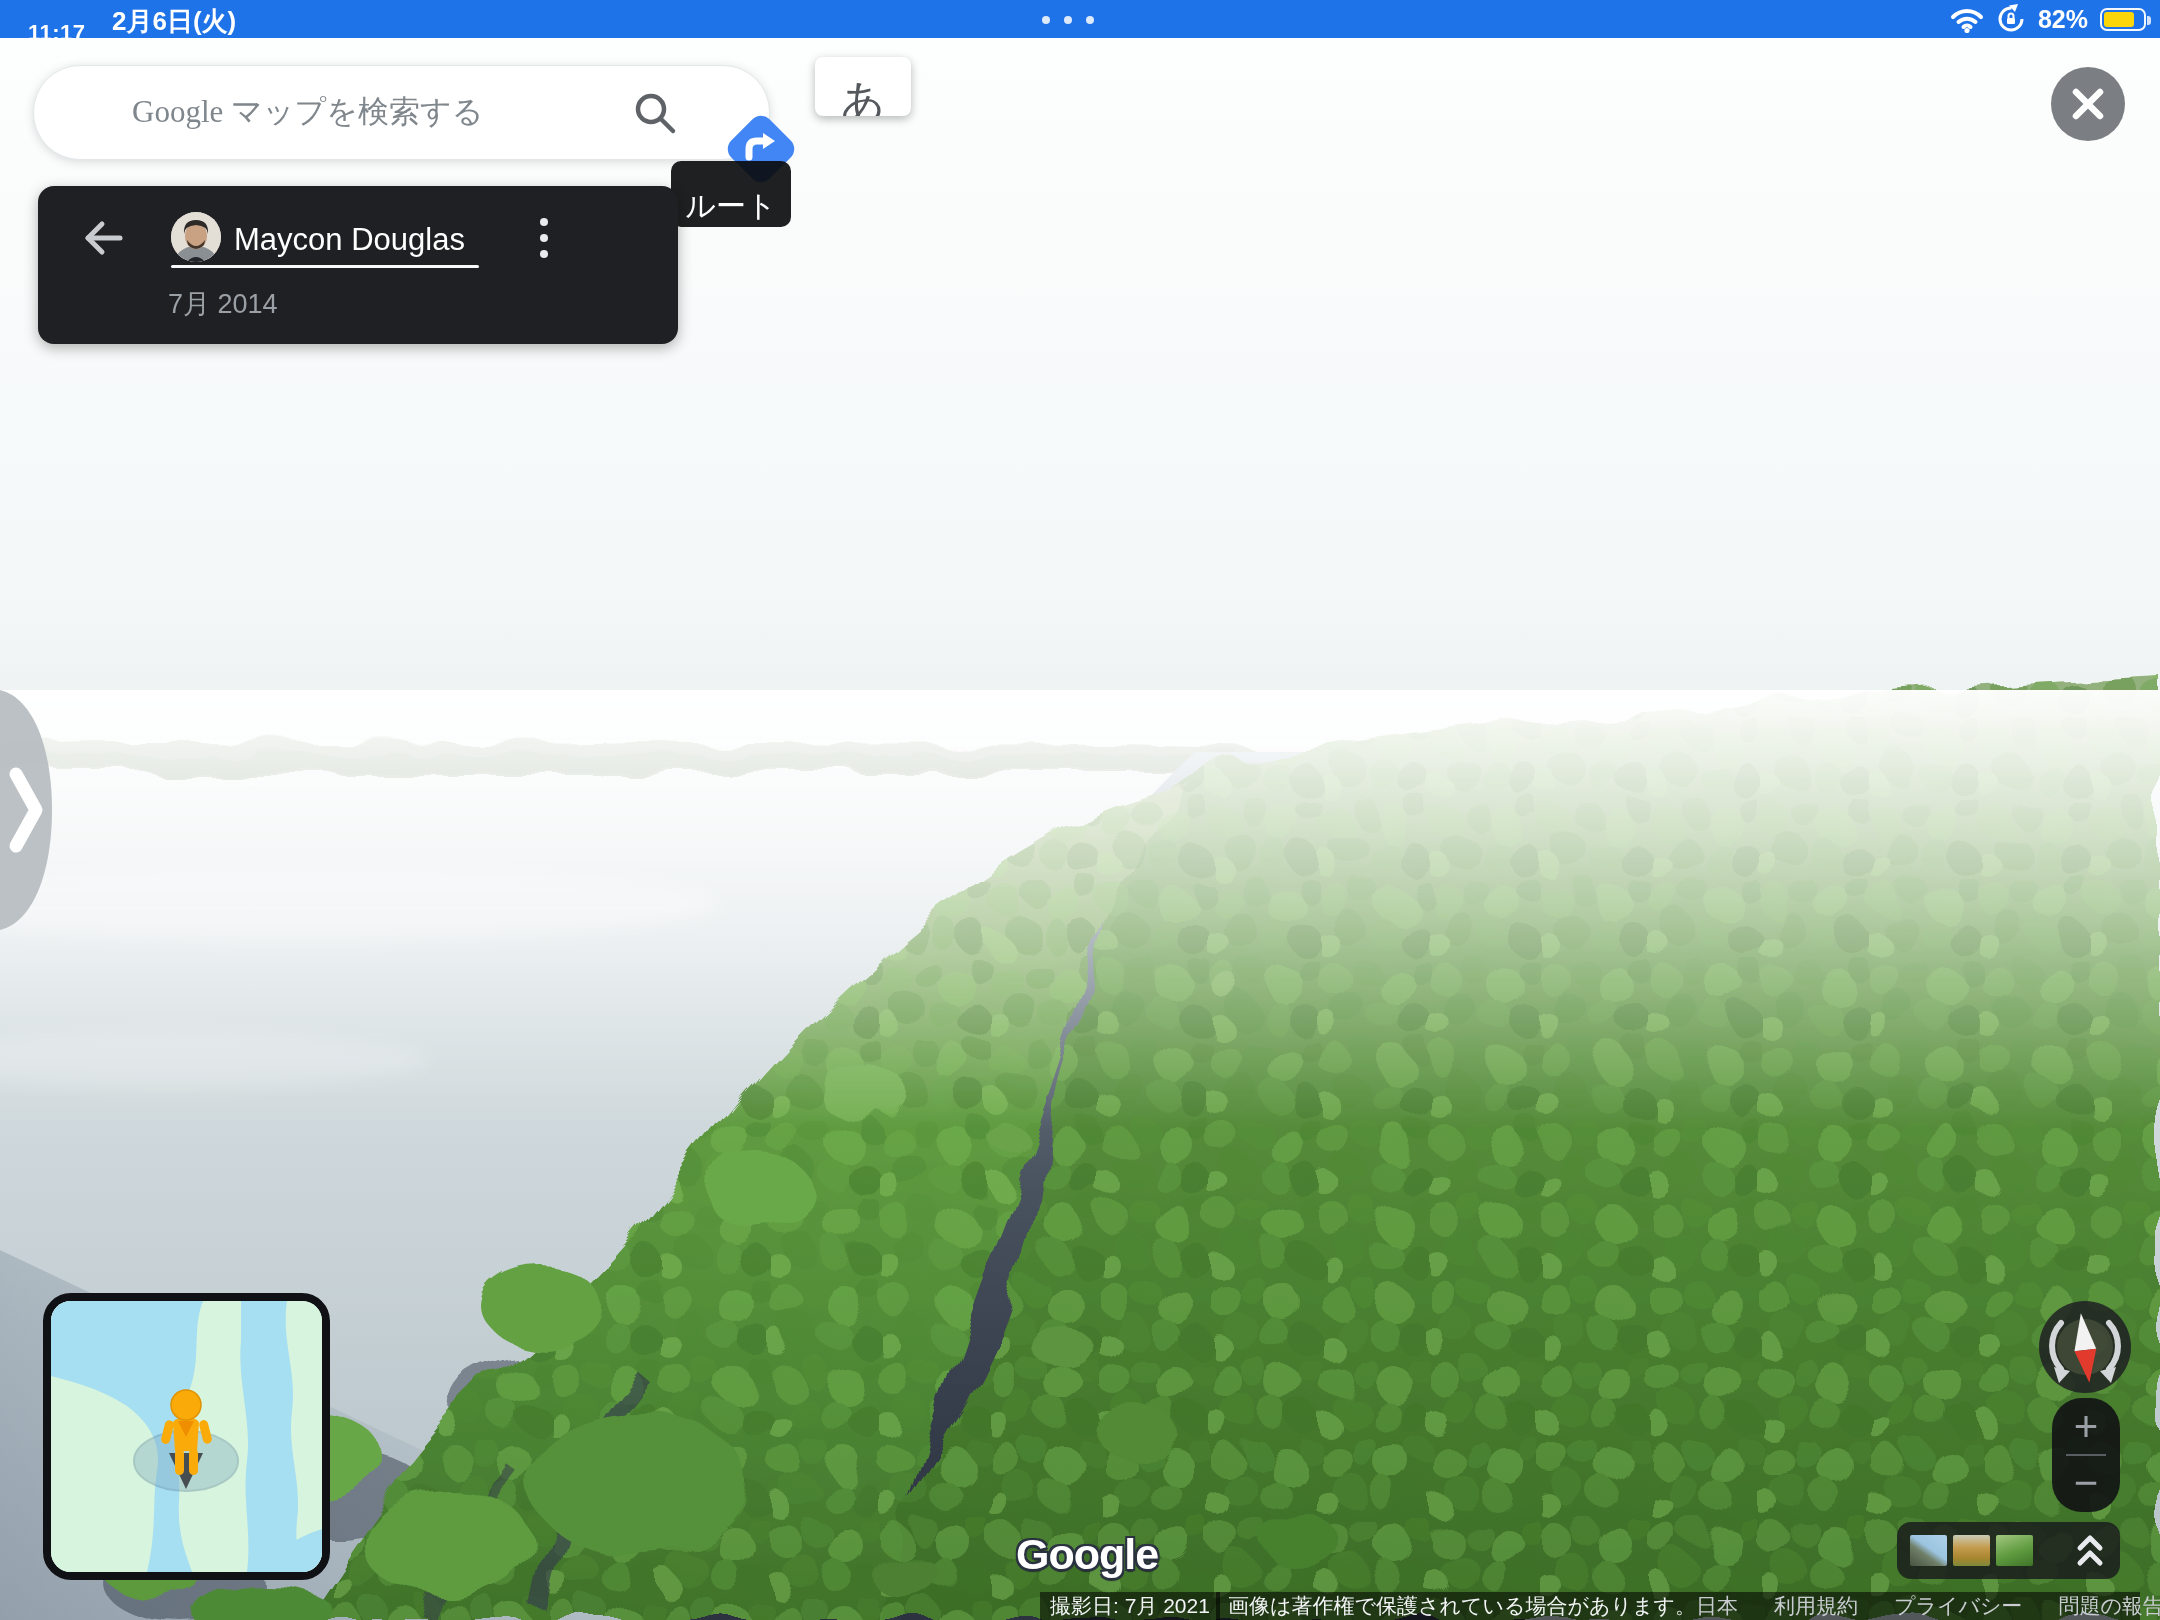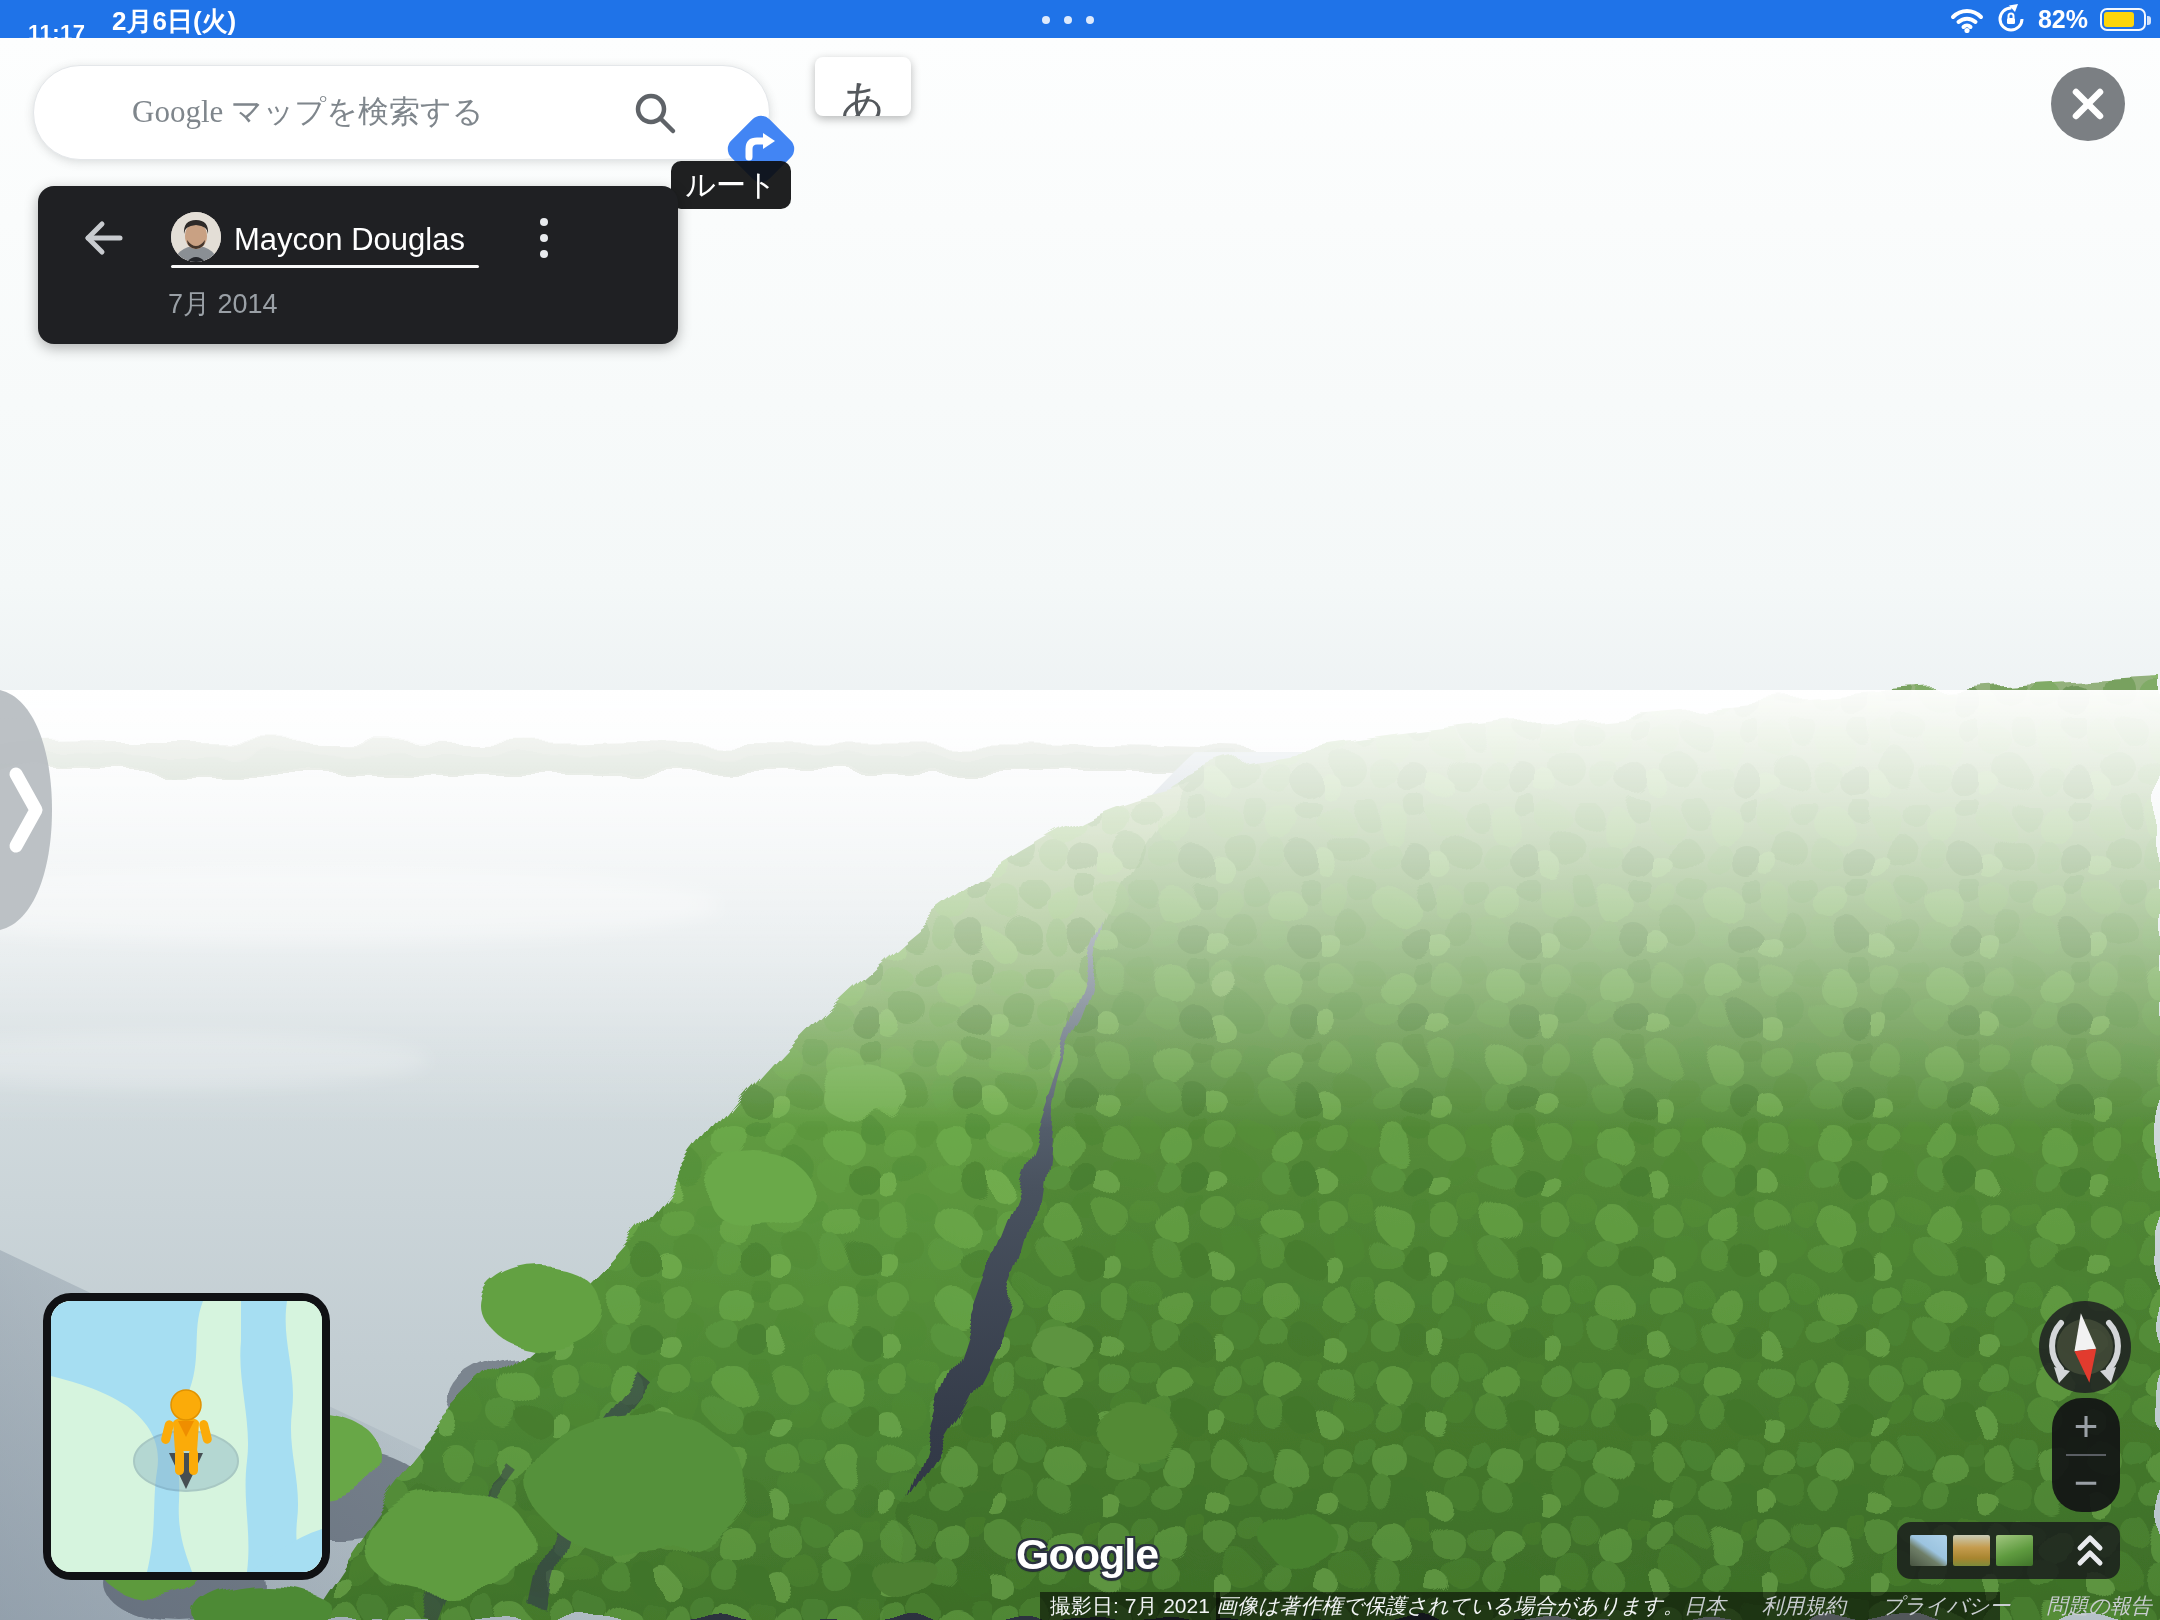--- a/index.html
+++ b/index.html
@@ -36,22 +36,22 @@
   .dir-btn{position:absolute;left:700px;top:83px;width:54px;height:54px;transform:translate(0,-50%) rotate(45deg);
            background:#4285f4;border-radius:12px;}
   .dir-arrow{position:absolute;left:700px;top:83px;transform:translate(5px,-22px);}
 
   
   .ime{left:815px;top:57px;width:96px;height:59px;background:#fff;border-radius:8px;
        box-shadow:0 3px 10px rgba(0,0,0,.28);overflow:hidden;text-align:center;}
   .ime span{display:block;font-size:44px;color:#54585c;line-height:1;margin-top:22px;}
 
   
-  .tooltip{left:671px;top:161px;width:120px;height:48px;background:rgba(12,13,14,.92);border-radius:10px;
-           color:#fff;font-size:30px;display:flex;align-items:center;justify-content:center;}
+  .tooltip{left:671px;top:161px;width:120px;height:66px;background:rgba(12,13,14,.92);border-radius:10px;
+           color:#fff;font-size:30px;display:flex;align-items:flex-end;justify-content:center;}
 
   
   .closebtn{left:2051px;top:67px;width:74px;height:74px;border-radius:50%;background:#7b7f83;
             display:flex;align-items:center;justify-content:center;}
 
   
   .card{left:38px;top:186px;width:640px;height:158px;background:#1f2023;border-radius:16px;
         box-shadow:0 4px 14px rgba(0,0,0,.3);color:#fff;}
   .card .back{position:absolute;left:44px;top:30px;width:44px;height:44px;}
   .avatar{position:absolute;left:133px;top:26px;width:50px;height:50px;border-radius:50%;overflow:hidden;background:#d9d4cd;}
@@ -88,21 +88,21 @@
 
   
   .gwm{left:1016px;top:1530px;font-size:43px;font-weight:700;color:#fff;letter-spacing:-1px;
        text-shadow:0 0 2px #2c3340,0 0 2px #2c3340,2px 2px 0 #2c3340,-2px 2px 0 #2c3340,
                    2px -2px 0 #2c3340,-2px -2px 0 #2c3340,0 3px 1px rgba(30,36,46,.9);}
 
   
   .attr-chip{top:1592px;height:28px;background:rgba(0,0,0,.55);color:#f2f4f5;font-size:21px;
              display:flex;padding:0 10px;white-space:nowrap;}
   .attr1{left:1040px;}
-  .attr2{left:1216px;width:784px;box-sizing:border-box;justify-content:space-between;padding:0 14px 0 0;font-style:italic;}
+  .attr2{left:1216px;width:924px;box-sizing:border-box;justify-content:space-between;padding:0 14px 0 12px;}
   .attr2 .links{display:flex;gap:36px;}
   .attr2 .links span{color:#c9cdd1;}
 </style>
 </head>
 <body>
 
 <div class="screen">
 
   <div class="abs scene">
     <svg width="2160" height="1582" viewBox="0 38 2160 1582" xmlns="http://www.w3.org/2000/svg">

